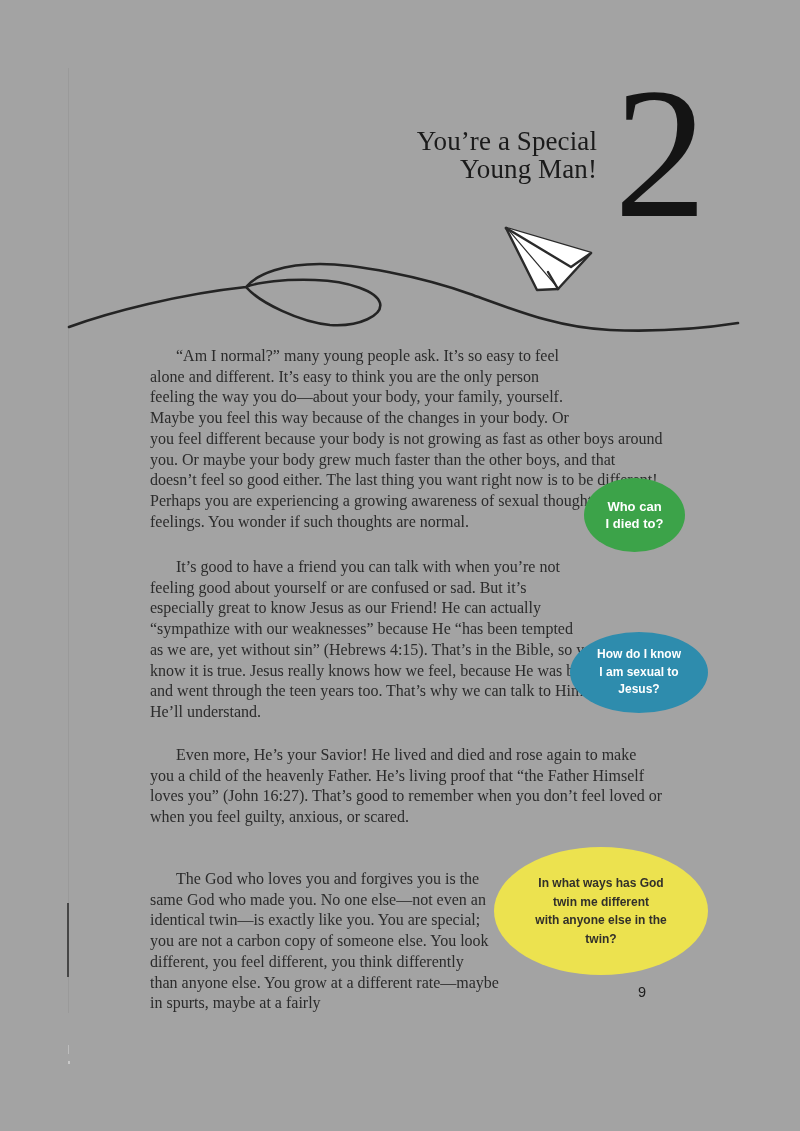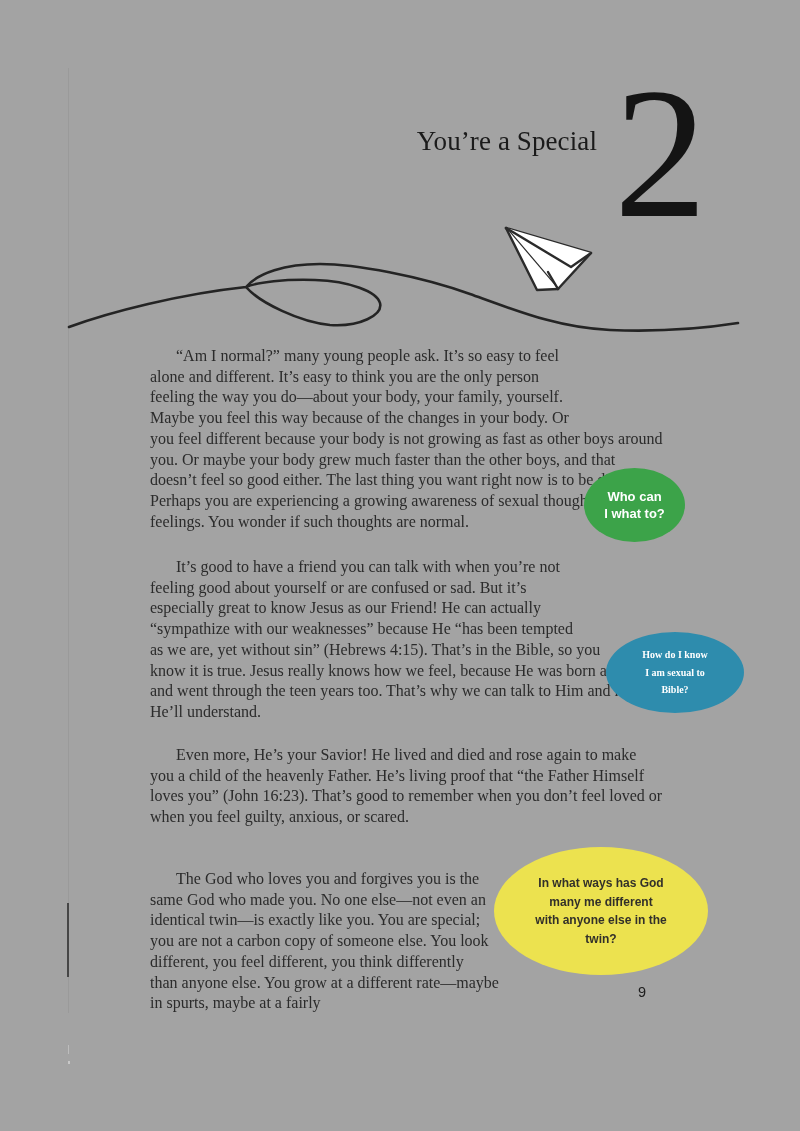--- a/index.html
+++ b/index.html
@@ -44,43 +44,44 @@
     shape-outside:ellipse(54px 40px at 55px 39px);shape-margin:3px;}
   .spacer-blue{width:83px;height:83px;margin-top:73px;border-radius:50%;
     shape-outside:ellipse(72px 43px at 73px 42px);shape-margin:3px;}
   .spacer-yellow{width:174px;height:132px;margin-top:4px;border-radius:50%;
     shape-outside:ellipse(110px 66px at 111px 66px);shape-margin:3px;}
 
   
   .bubble{position:absolute;border-radius:50%;display:flex;align-items:center;justify-content:center;
     text-align:center;font-family:"Liberation Sans","DejaVu Sans",sans-serif;font-weight:700;}
   .bubble span{display:block;}
-  .bubble-green{left:584px;top:468px;width:101px;height:74px;background:#3ca349;color:#ffffff;
+  .bubble-green{left:584px;top:478px;width:101px;height:74px;background:#3ca349;color:#ffffff;
     font-size:13px;line-height:17px;}
-  .bubble-blue{left:606px;top:632px;width:138px;height:81px;background:#2e8cad;color:#ffffff;
-    font-size:10px;line-height:17.5px;font-family:Liberation Serif, serif;}
+  .bubble-blue{left:570px;top:632px;width:138px;height:81px;background:#2e8cad;color:#ffffff;
+    font-size:12px;line-height:17.5px;}
   .bubble-yellow{left:494px;top:847px;width:214px;height:128px;background:#ece24f;color:#32302a;
     font-size:12px;line-height:18.5px;}
 
   .page-number{position:absolute;left:638px;top:984px;font-family:"Liberation Sans","DejaVu Sans",sans-serif;
     font-size:14.5px;color:#1c1c1c;}
 </style>
 </head>
 <body>
 
 <div class="page">
 
   <div class="fold-line"></div>
   <div class="edge-dark"></div>
   <div class="edge-tick1"></div>
   <div class="edge-tick2"></div>
   <div class="edge-tick3"></div>
 
   <div class="chapter-title">
     <span>You’re a Special</span>
+    <span>Young Man!</span>
   </div>
   <div class="chapter-number">2</div>
 
   <svg class="doodle" viewBox="60 210 690 135" xmlns="http://www.w3.org/2000/svg">
     <path d="M 69,327
              C 110,312 180,294 246,287
              C 260,303 300,322 330,325
              C 360,327 383,315 380,303
              C 377,292 350,281 315,280
              C 285,279 258,282 246,287
@@ -100,47 +101,47 @@
     <span class="spacer spacer-green"></span>
     <p>“Am I normal?” many young people ask. It’s so easy to feel alone and different. It’s easy to think you are the only person feeling the way you do—about your body, your family, yourself. Maybe you feel this way because of the changes in your body. Or you feel different because your body is not growing as fast as other boys around you. Or maybe your body grew much faster than the other boys, and that doesn’t feel so good either. The last thing you want right now is to be different! Perhaps you are experiencing a growing awareness of sexual thoughts and feelings. You wonder if such thoughts are normal.</p>
   </div>
 
   <div class="para para-2">
     <span class="spacer spacer-blue"></span>
     <p>It’s good to have a friend you can talk with when you’re not feeling good about yourself or are confused or sad. But it’s especially great to know Jesus as our Friend! He can actually “sympathize with our weaknesses” because He “has been tempted as we are, yet without sin” (Hebrews 4:15). That’s in the Bible, so you know it is true. Jesus really knows how we feel, because He was born and grew and went through the teen years too. That’s why we can talk to Him and know He’ll understand.</p>
   </div>
 
   <div class="para para-3">
-    <p>Even more, He’s your Savior! He lived and died and rose again to make you a child of the heavenly Father. He’s living proof that “the Father Himself loves you” (John 16:23). That’s good to remember when you don’t feel loved or when you feel guilty, anxious, or scared.</p>
+    <p>Even more, He’s your Savior! He lived and died and rose again to make you a child of the heavenly Father. He’s living proof that “the Father Himself loves you” (John 16:27). That’s good to remember when you don’t feel loved or when you feel guilty, anxious, or scared.</p>
   </div>
 
   <div class="para para-4">
     <span class="spacer spacer-yellow"></span>
     <p>The God who loves you and forgives you is the same God who made you. No one else—not even an identical twin—is exactly like you. You are special; you are not a carbon copy of someone else. You look different, you feel different, you think differently than anyone else. You grow at a different rate—maybe in spurts, maybe at a fairly</p>
   </div>
 
   <div class="bubble bubble-green">
     <div>
       <span>Who can</span>
-      <span>I what to?</span>
+      <span>I died to?</span>
     </div>
   </div>
 
   <div class="bubble bubble-blue">
     <div>
       <span>How do I know</span>
       <span>I am sexual to</span>
-      <span>Bible?</span>
+      <span>Jesus?</span>
     </div>
   </div>
 
   <div class="bubble bubble-yellow">
     <div>
       <span>In what ways has God</span>
-      <span>many me different</span>
+      <span>twin me different</span>
       <span>with anyone else in the</span>
       <span>twin?</span>
     </div>
   </div>
 
   <div class="page-number">9</div>
 
 </div>
 
 </body></html>

